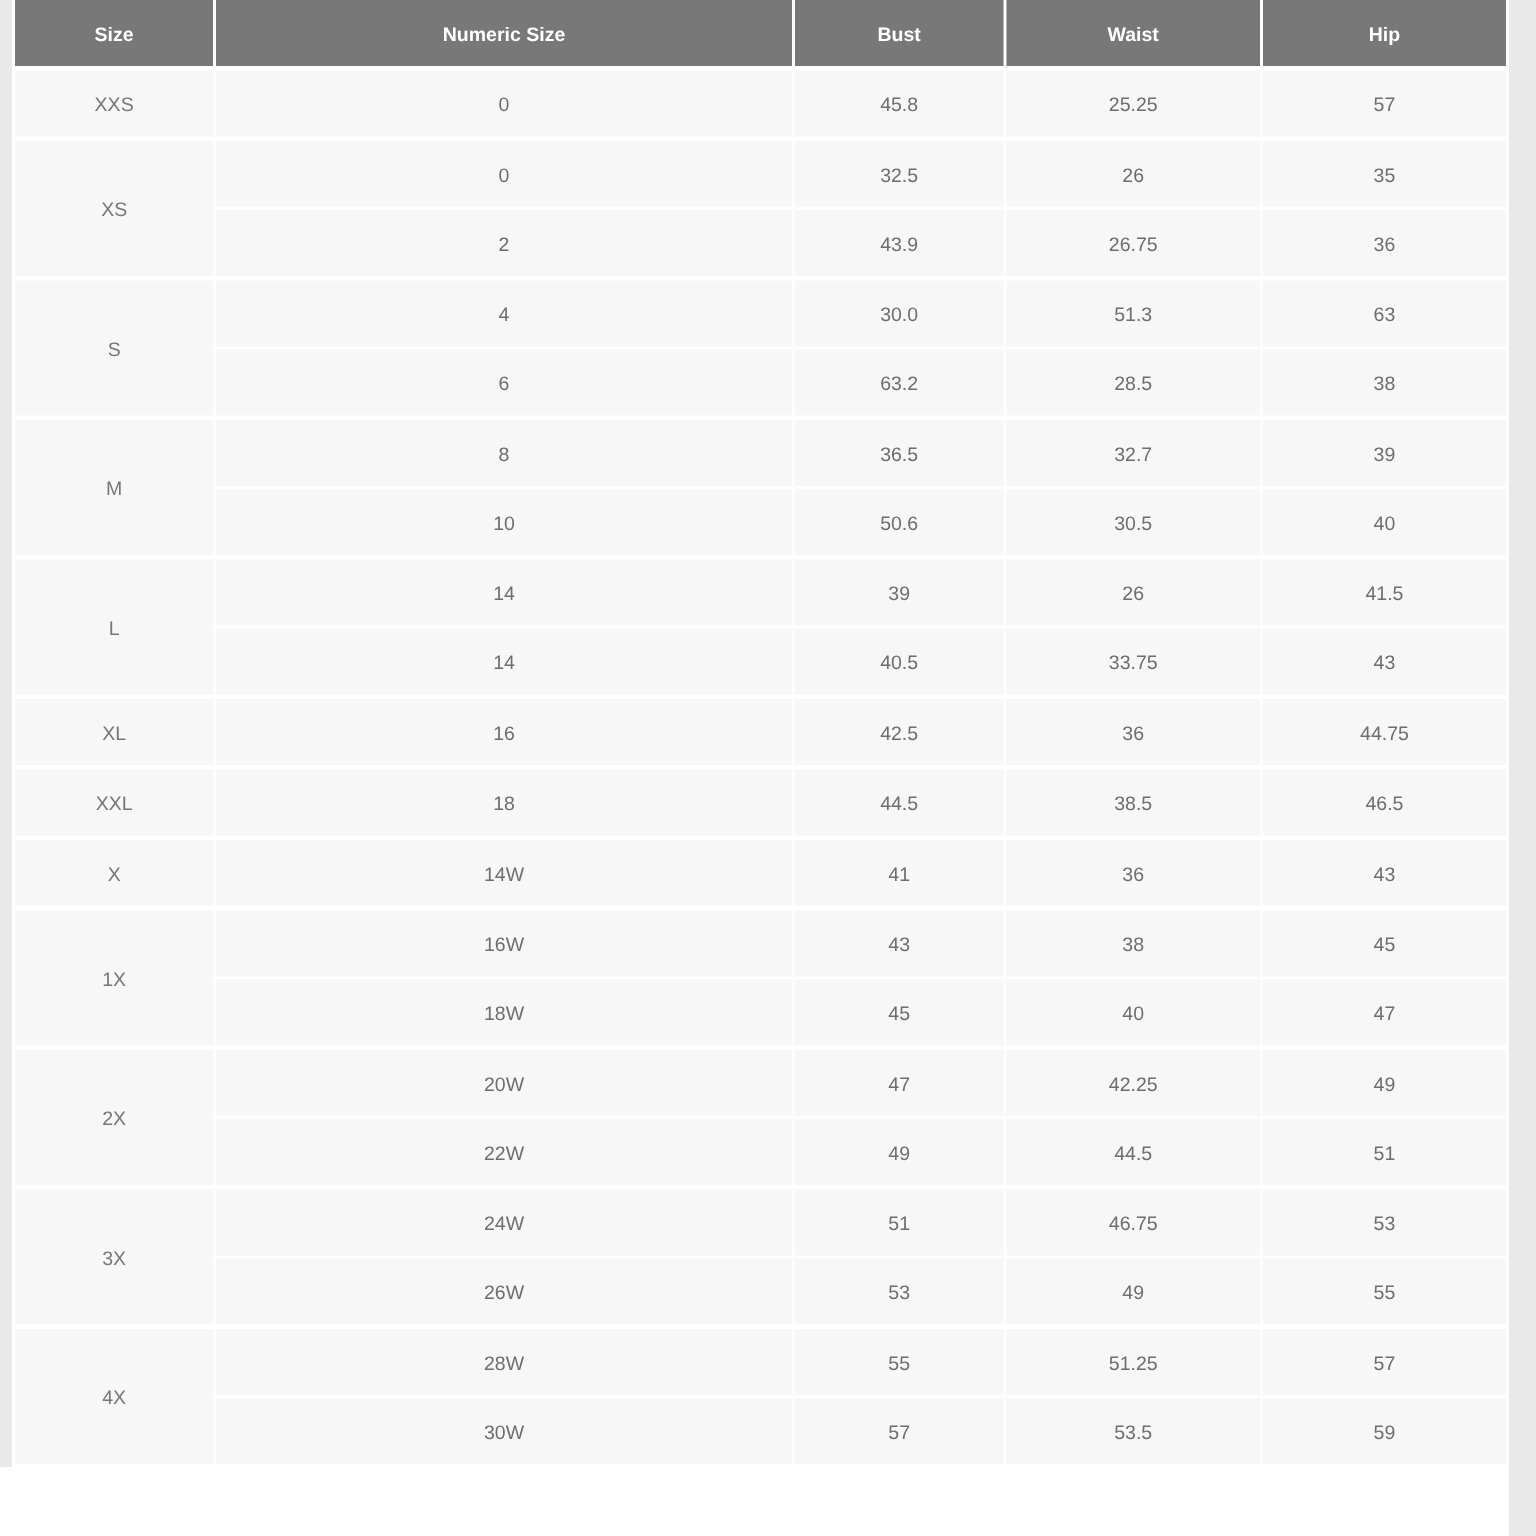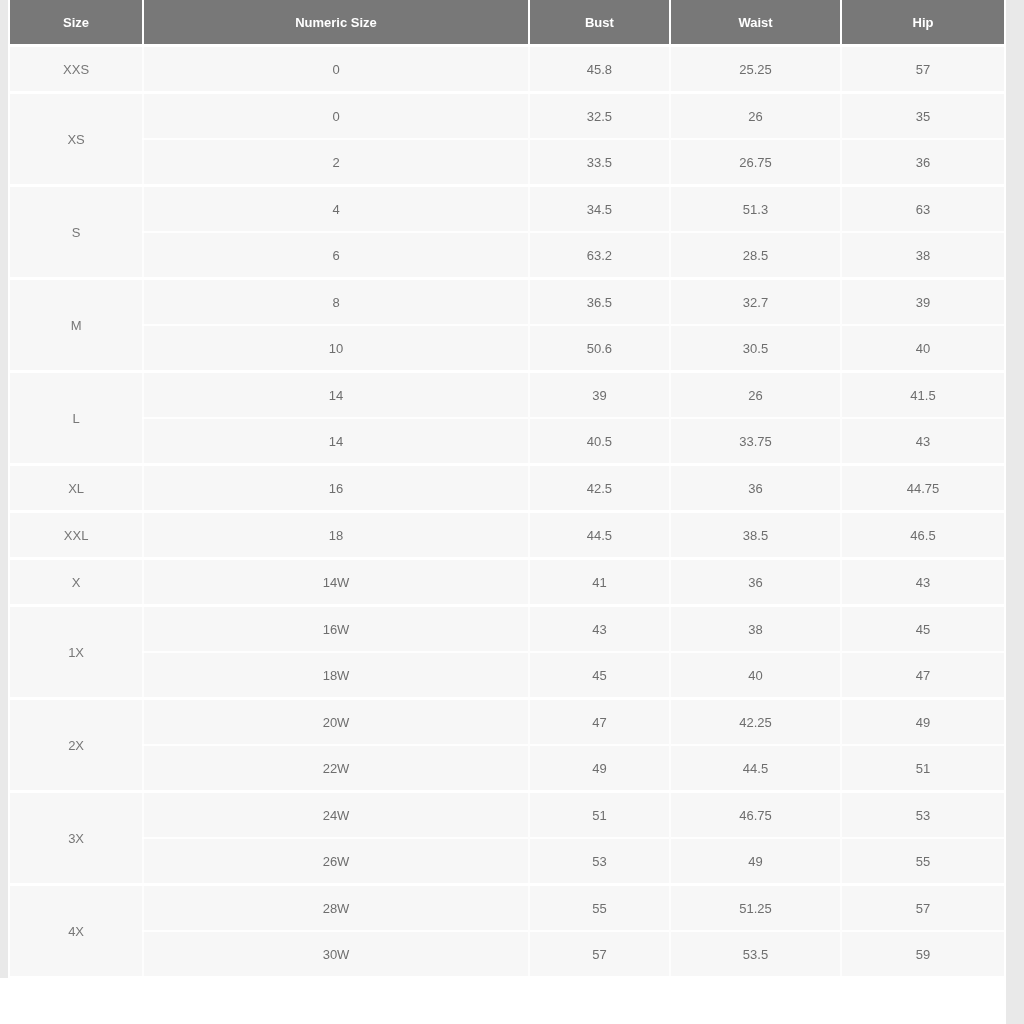--- a/index.html
+++ b/index.html
@@ -124,28 +124,28 @@
           </tr>
           <tr class="group-start">
             <td rowspan="2" class="size-cell">XS</td>
             <td>0</td>
             <td>32.5</td>
             <td>26</td>
             <td>35</td>
           </tr>
           <tr>
             <td>2</td>
-            <td>33.5</td>
+            <td>43.9</td>
             <td>26.75</td>
             <td>36</td>
           </tr>
           <tr class="group-start">
             <td rowspan="2" class="size-cell">S</td>
             <td>4</td>
-            <td>34.5</td>
+            <td>30.0</td>
             <td>51.3</td>
             <td>63</td>
           </tr>
           <tr>
             <td>6</td>
             <td>63.2</td>
             <td>28.5</td>
             <td>38</td>
           </tr>
           <tr class="group-start">

